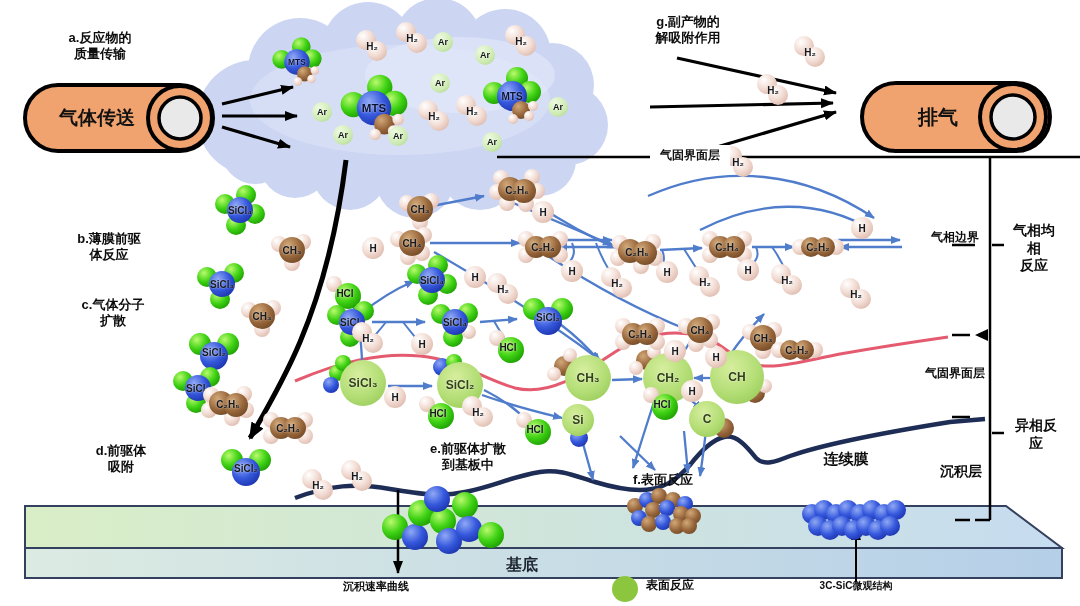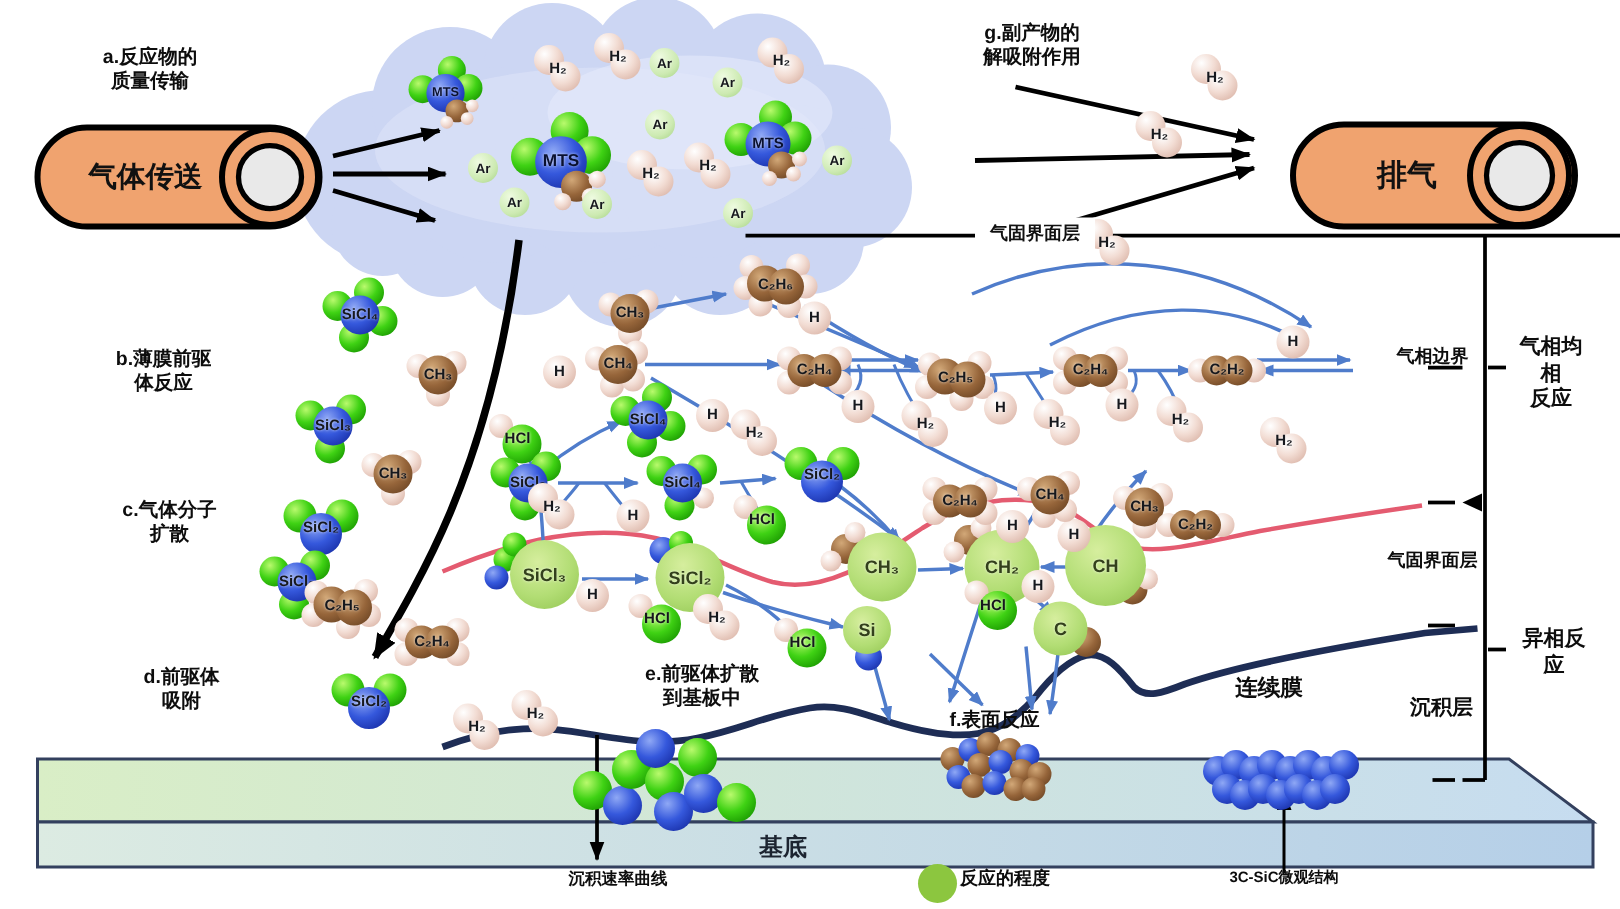--- a/index.html
+++ b/index.html
@@ -682,39 +682,39 @@
         <div class="ball bl-si" style="left: 0px; top: -6px; width: 20px; height: 20px;"></div>
         <div class="ball bl-si" style="left: 12px; top: -2px; width: 20px; height: 20px;"></div>
         <div class="ball bl-si" style="left: 24px; top: -6px; width: 20px; height: 20px;"></div>
       </div>
     </div>
 <div id="label-layer">
       <div class="lbl" style="left: 100px; top: 30px; font-size: 13px;">a.反应物的
 质量传输</div>
       <div class="lbl" style="left: 109px; top: 231px; font-size: 13px;">b.薄膜前驱
 体反应</div>
-      <div class="lbl" style="left: 113px; top: 297px; font-size: 13px; margin-top: 35px;">c.气体分子
+      <div class="lbl" style="left: 113px; top: 297px; font-size: 13px;">c.气体分子
 扩散</div>
       <div class="lbl" style="left: 121px; top: 443px; font-size: 13px;">d.前驱体
 吸附</div>
       <div class="lbl" style="left: 468px; top: 441px; font-size: 13px;">e.前驱体扩散
 到基板中</div>
       <div class="lbl" style="left: 663px; top: 472px; font-size: 13px;">f.表面反应</div>
       <div class="lbl" style="left: 688px; top: 14px; font-size: 13px;">g.副产物的
 解吸附作用</div>
       <div class="lbl" style="left: 846px; top: 450px; font-size: 15px;">连续膜</div>
       <div class="lbl" style="left: 961px; top: 463px; font-size: 14px;">沉积层</div>
       <div class="lbl" style="left: 1036px; top: 417px; font-size: 14px;">异相反应</div>
       <div class="lbl" style="left: 1034px; top: 222px; font-size: 14px;">气相均相
 反应</div>
       <div class="lbl" style="left: 955px; top: 230px; font-size: 12px;">气相边界</div>
       <div class="lbl" style="left: 955px; top: 366px; font-size: 12px;">气固界面层</div>
-      <div class="lbl" style="left: 412px; top: 580px; font-size: 11px;">沉积速率曲线</div>
+      <div class="lbl" style="left: 376px; top: 580px; font-size: 11px;">沉积速率曲线</div>
       <div class="lbl" style="left: 856px; top: 580px; font-size: 10px; text-align: center;">3C-SiC微观结构</div>
-      <div class="lbl" style="left: 670px; top: 578px; font-size: 12px;">反应的程度</div>
+      <div class="lbl" style="left: 670px; top: 578px; font-size: 12px;">表面反应</div>
     </div>
 
 <div class="pipe-label" id="inlet-label">气体传送</div>
 <div class="pipe-label" id="outlet-label">排气</div>
 <div class="extent-box">气固界面层</div>
 <div class="substrate-label">基底</div>
 <div class="legend-dot"></div>
 
 </div>
 

